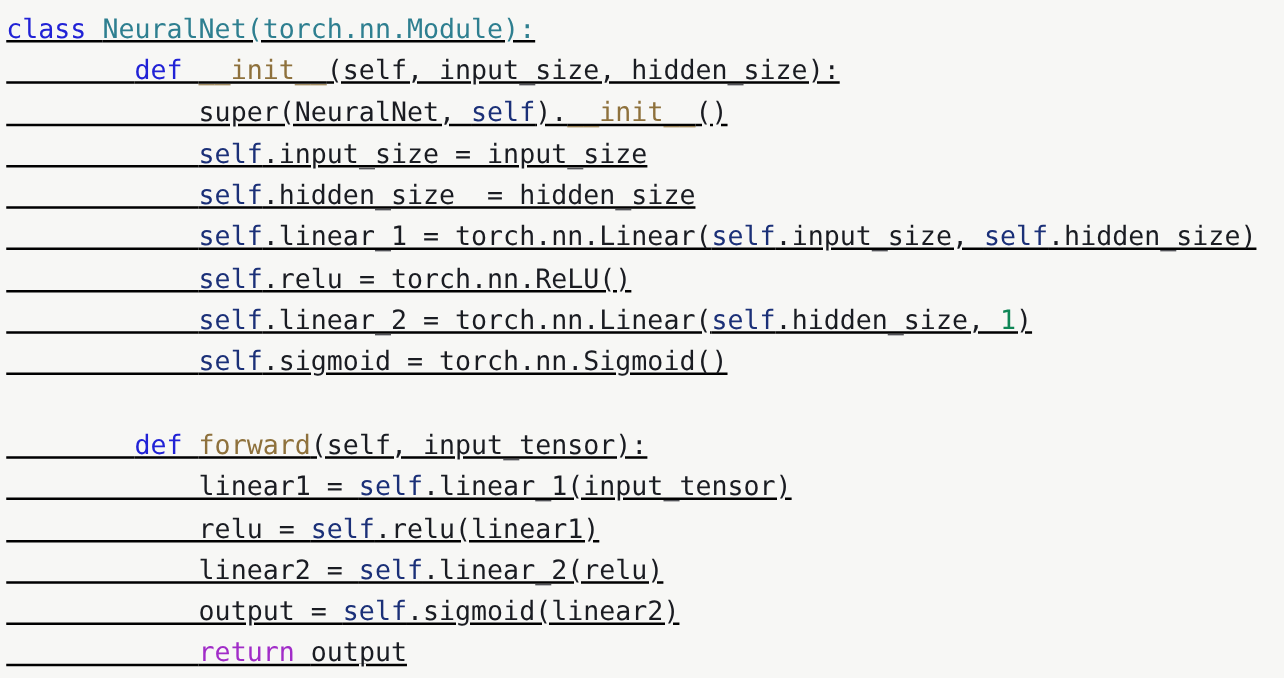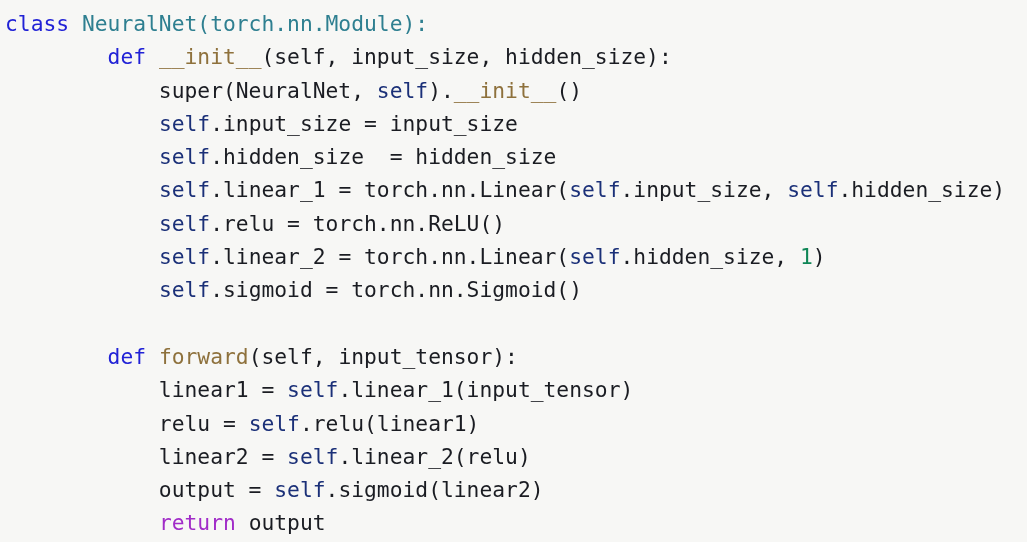--- a/index.html
+++ b/index.html
@@ -15,20 +15,21 @@
   .code-editor {
     box-sizing: border-box;
     width: 1027px;
     height: 530px;
     padding: 7px 0 0 5px;
     font-family: "DejaVu Sans Mono", "Liberation Mono", monospace;
     font-size: 21.3px;
     font-weight: 400;
     line-height: 33.3px;
     white-space: pre;
+    text-decoration: underline;
   }
   .code-line {
     height: 33.3px;
     white-space: pre;
   }
 </style>
 </head>
 <body style="background: rgb(247, 247, 245);">
 
 <div class="code-editor"><div class="code-line"><span style="color: rgb(33, 34, 214);">class </span><span style="color: rgb(46, 127, 144);">NeuralNet(torch.nn.Module):</span></div><div class="code-line"><span style="color: rgb(26, 28, 34);">        </span><span style="color: rgb(33, 34, 214);">def </span><span style="color: rgb(142, 113, 60);">__init__</span><span style="color: rgb(26, 28, 34);">(self, input_size, hidden_size):</span></div><div class="code-line"><span style="color: rgb(26, 28, 34);">            super(NeuralNet, </span><span style="color: rgb(27, 48, 120);">self</span><span style="color: rgb(26, 28, 34);">).</span><span style="color: rgb(142, 113, 60);">__init__</span><span style="color: rgb(26, 28, 34);">()</span></div><div class="code-line"><span style="color: rgb(26, 28, 34);">            </span><span style="color: rgb(27, 48, 120);">self</span><span style="color: rgb(26, 28, 34);">.input_size = input_size</span></div><div class="code-line"><span style="color: rgb(26, 28, 34);">            </span><span style="color: rgb(27, 48, 120);">self</span><span style="color: rgb(26, 28, 34);">.hidden_size  = hidden_size</span></div><div class="code-line"><span style="color: rgb(26, 28, 34);">            </span><span style="color: rgb(27, 48, 120);">self</span><span style="color: rgb(26, 28, 34);">.linear_1 = torch.nn.Linear(</span><span style="color: rgb(27, 48, 120);">self</span><span style="color: rgb(26, 28, 34);">.input_size, </span><span style="color: rgb(27, 48, 120);">self</span><span style="color: rgb(26, 28, 34);">.hidden_size)</span></div><div class="code-line"><span style="color: rgb(26, 28, 34);">            </span><span style="color: rgb(27, 48, 120);">self</span><span style="color: rgb(26, 28, 34);">.relu = torch.nn.ReLU()</span></div><div class="code-line"><span style="color: rgb(26, 28, 34);">            </span><span style="color: rgb(27, 48, 120);">self</span><span style="color: rgb(26, 28, 34);">.linear_2 = torch.nn.Linear(</span><span style="color: rgb(27, 48, 120);">self</span><span style="color: rgb(26, 28, 34);">.hidden_size, </span><span style="color: rgb(15, 134, 86);">1</span><span style="color: rgb(26, 28, 34);">)</span></div><div class="code-line"><span style="color: rgb(26, 28, 34);">            </span><span style="color: rgb(27, 48, 120);">self</span><span style="color: rgb(26, 28, 34);">.sigmoid = torch.nn.Sigmoid()</span></div><div class="code-line"></div><div class="code-line"><span style="color: rgb(26, 28, 34);">        </span><span style="color: rgb(33, 34, 214);">def </span><span style="color: rgb(142, 113, 60);">forward</span><span style="color: rgb(26, 28, 34);">(self, input_tensor):</span></div><div class="code-line"><span style="color: rgb(26, 28, 34);">            linear1 = </span><span style="color: rgb(27, 48, 120);">self</span><span style="color: rgb(26, 28, 34);">.linear_1(input_tensor)</span></div><div class="code-line"><span style="color: rgb(26, 28, 34);">            relu = </span><span style="color: rgb(27, 48, 120);">self</span><span style="color: rgb(26, 28, 34);">.relu(linear1)</span></div><div class="code-line"><span style="color: rgb(26, 28, 34);">            linear2 = </span><span style="color: rgb(27, 48, 120);">self</span><span style="color: rgb(26, 28, 34);">.linear_2(relu)</span></div><div class="code-line"><span style="color: rgb(26, 28, 34);">            output = </span><span style="color: rgb(27, 48, 120);">self</span><span style="color: rgb(26, 28, 34);">.sigmoid(linear2)</span></div><div class="code-line"><span style="color: rgb(26, 28, 34);">            </span><span style="color: rgb(161, 44, 200);">return </span><span style="color: rgb(26, 28, 34);">output</span></div></div>

